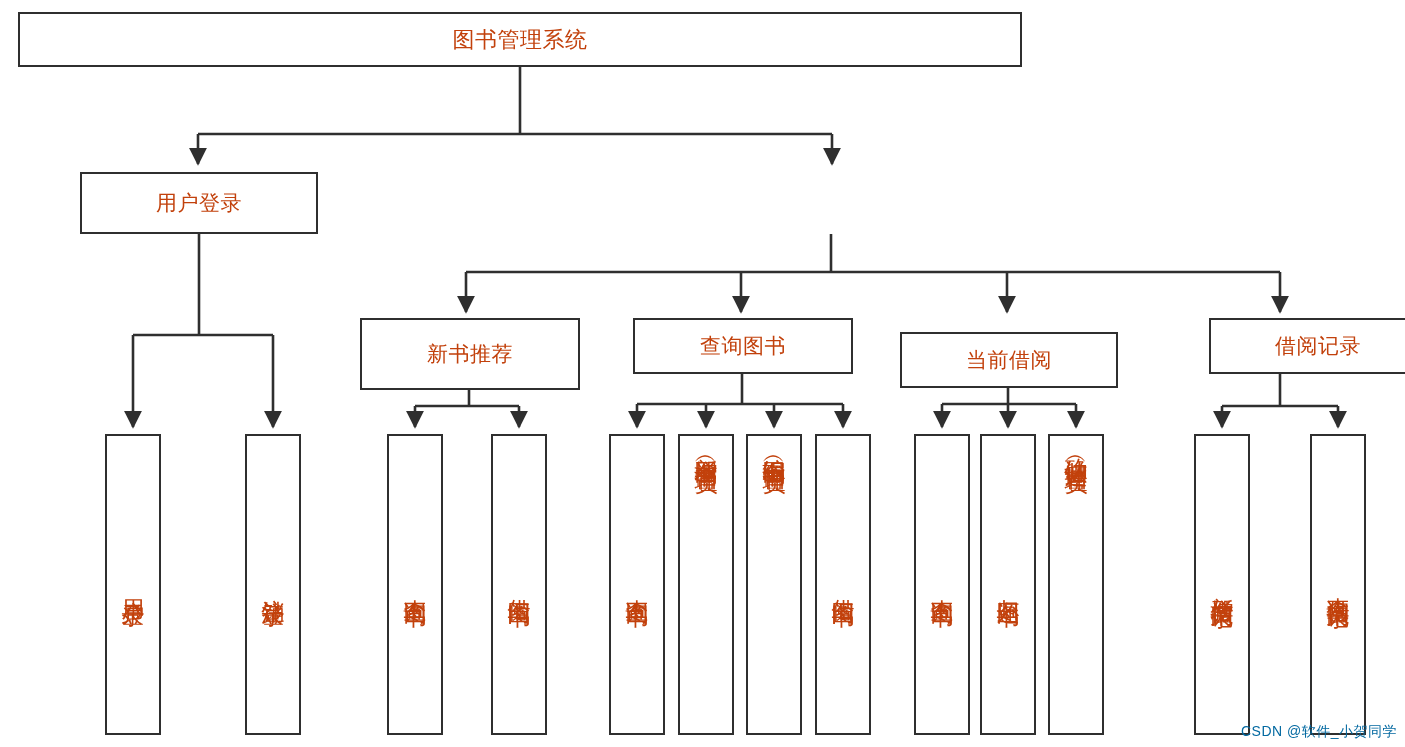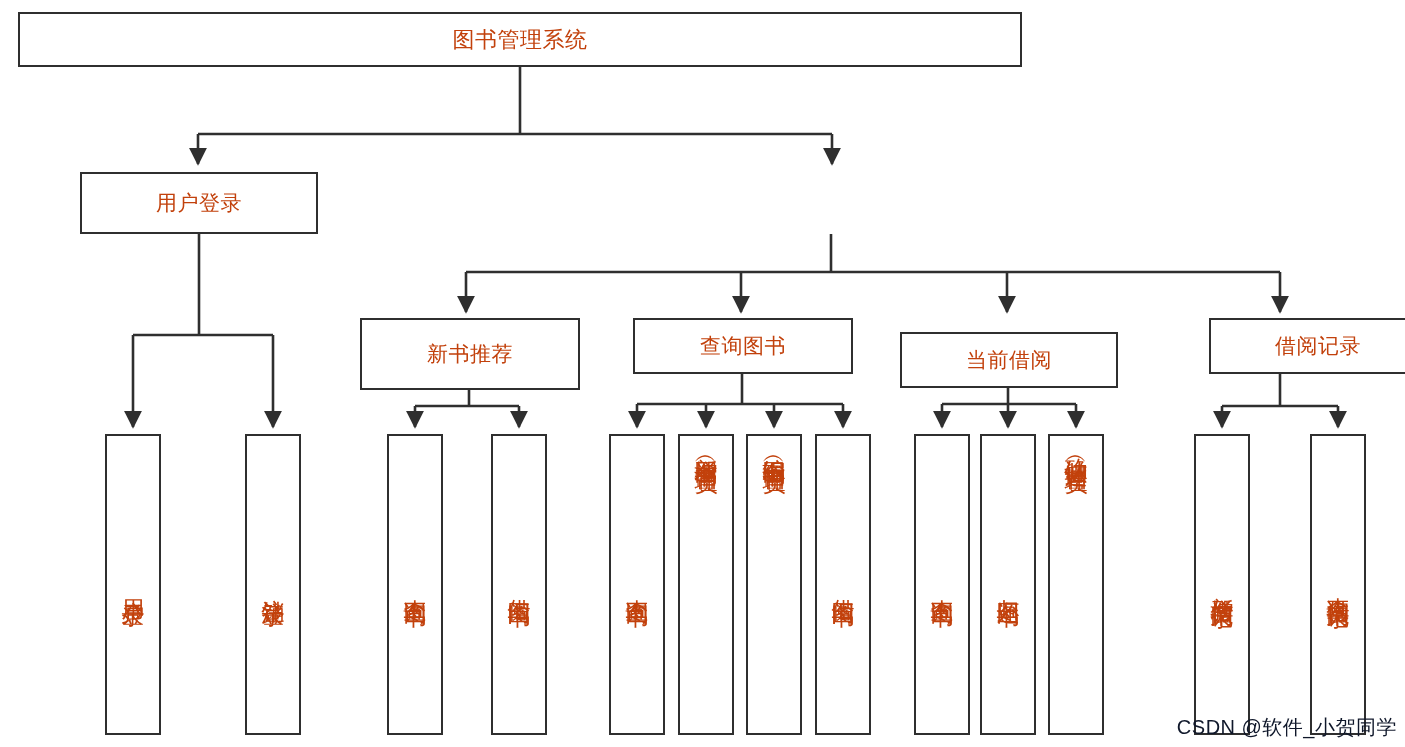--- a/index.html
+++ b/index.html
@@ -66,22 +66,22 @@
   }
   
   .node.v.mid {
     align-items: center;
     padding-top: 0;
   }
   #watermark {
     position: absolute;
     right: 8px;
     bottom: 6px;
-    font-size: 20px;
-    color: #0f172a;
+    font-size: 14px;
+    color: #0369a1;
     letter-spacing: 0.5px;
     white-space: nowrap;
   }
 </style>
 </head>
 <body>
 
 <div id="canvas">
 
   <svg id="edges" viewBox="0 0 1405 747" xmlns="http://www.w3.org/2000/svg">

